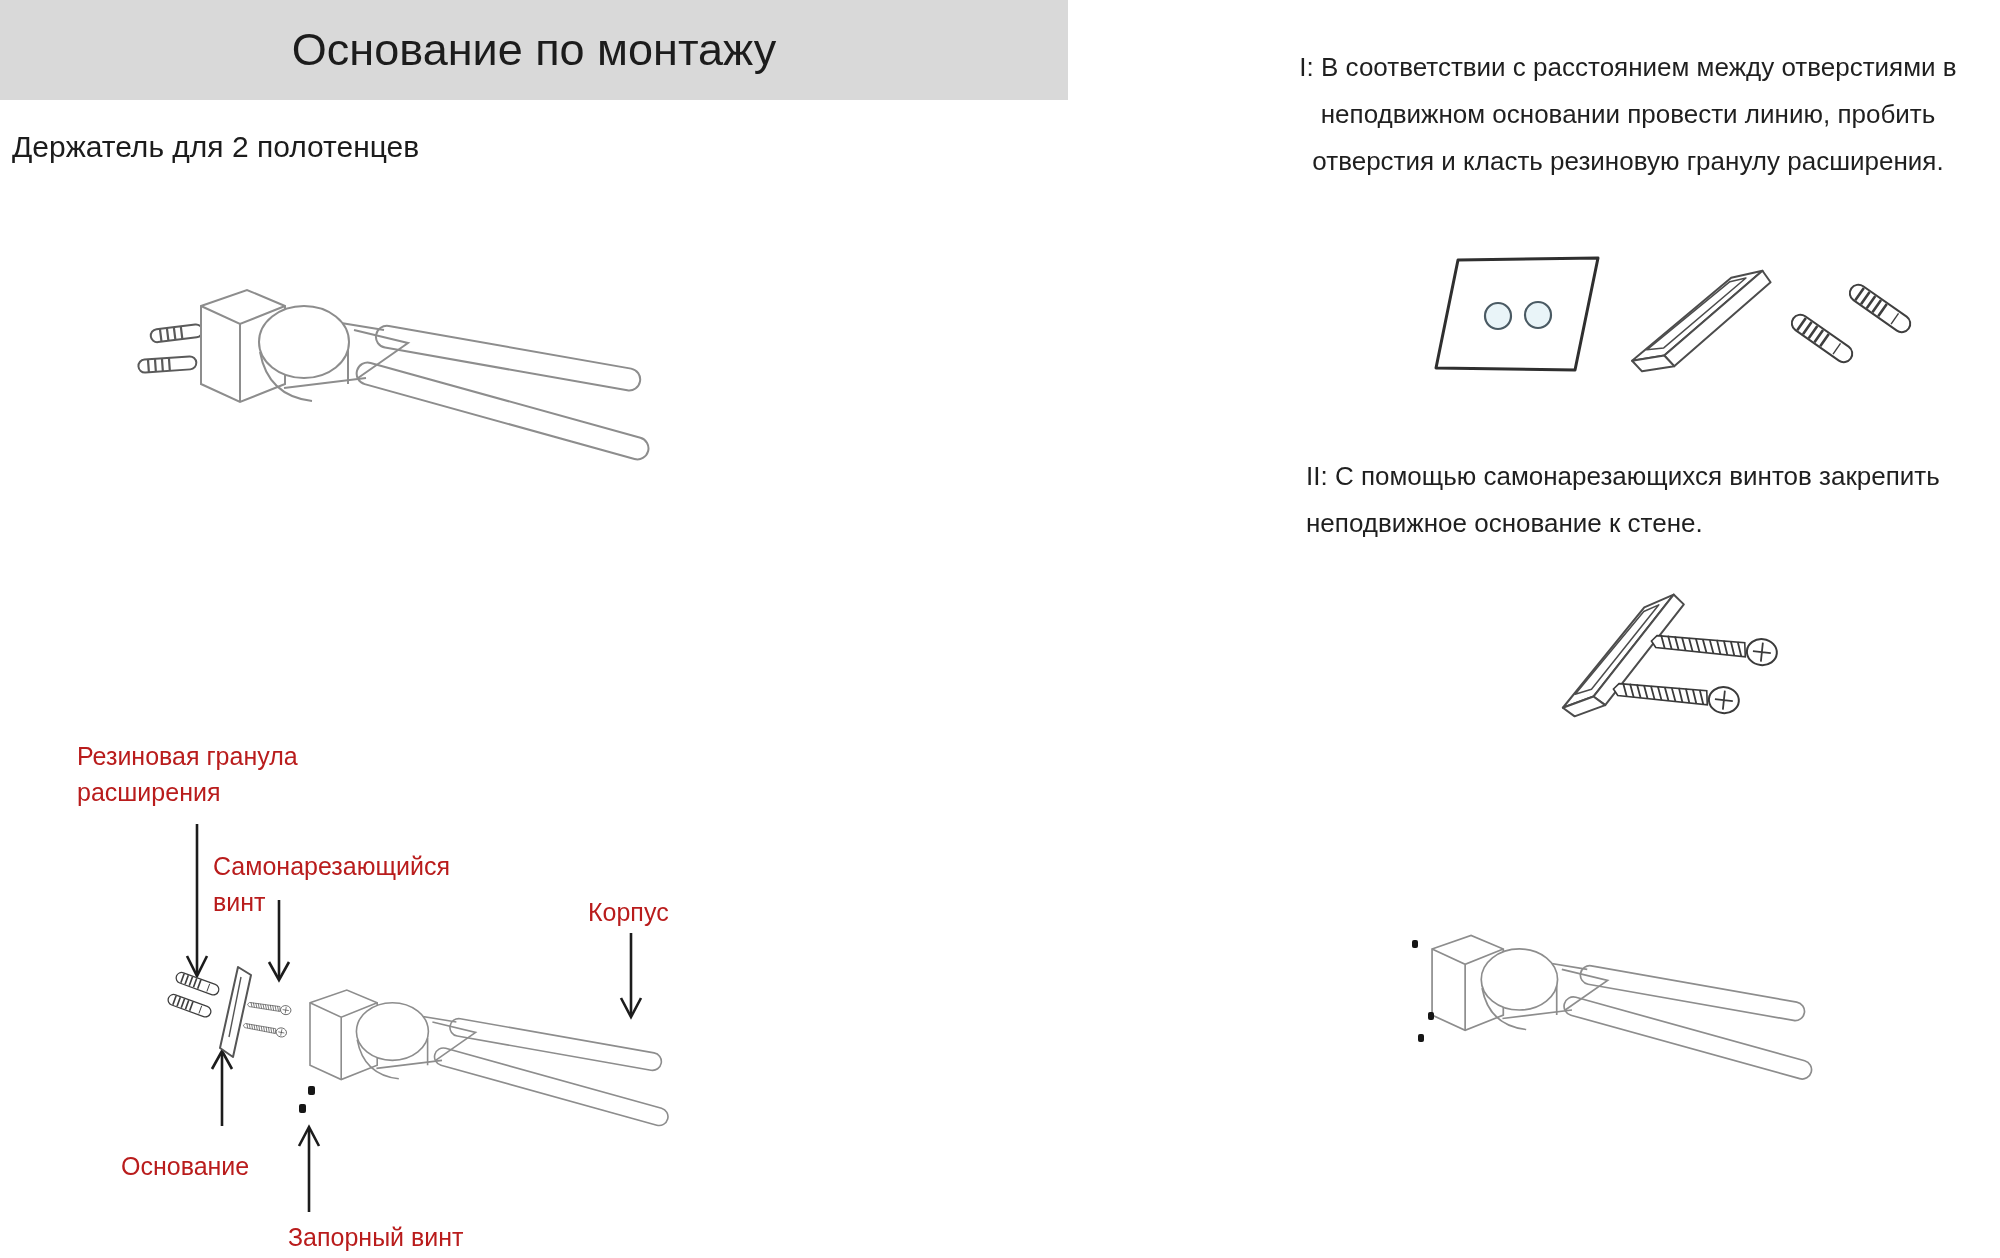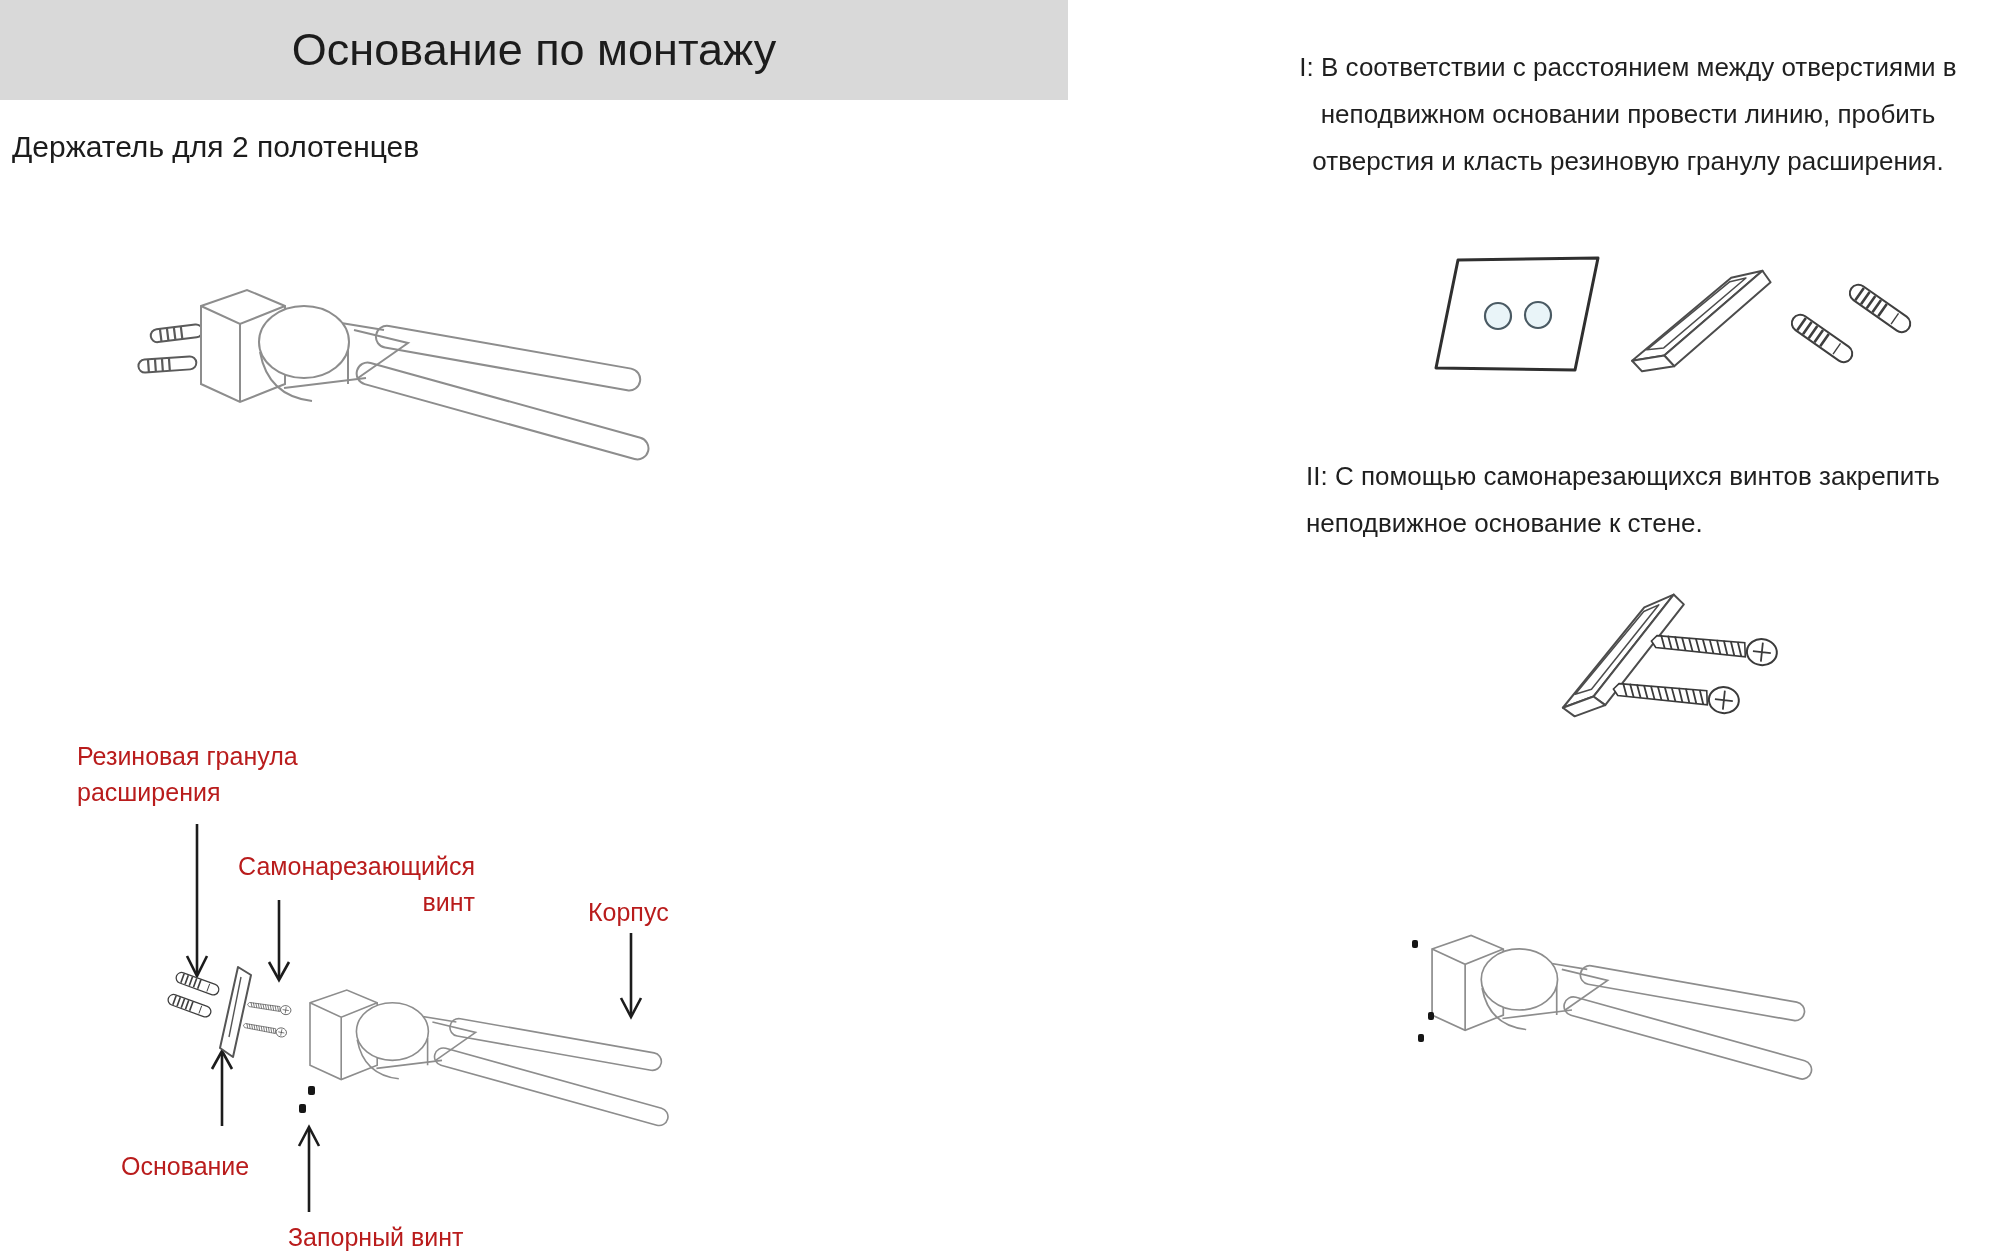--- a/index.html
+++ b/index.html
@@ -12,21 +12,21 @@
   .header-bar{left:0;top:0;width:1068px;height:100px;background:#d9d9d9;}
   .title{left:0;top:0;width:1068px;height:100px;line-height:100px;text-align:center;
          font-size:45px;color:#1c1c1c;}
   .subtitle{left:0;top:130px;width:1030px;font-size:30px;color:#1c1c1c;margin-left:12px;}
   .step-text{font-size:26px;line-height:47px;color:#1f1f1f;}
   .step-1{left:1290px;top:44px;width:676px;text-align:center;}
   .step-2{left:1306px;top:453px;width:680px;text-align:left;}
   .step-3{left:1318px;top:826px;width:680px;text-align:left;}
   .part-label{font-size:25px;line-height:36px;color:#b91c1c;}
   .lbl-rubber{left:77px;top:738px;text-align:left;}
-  .lbl-selftap{left:213px;top:848px;width:262px;text-align:right;}
+  .lbl-selftap{left:213px;top:848px;width:262px;text-align:left;}
   .lbl-korpus{left:588px;top:894px;}
   .lbl-osnovanie{left:121px;top:1148px;}
   .lbl-zaporny{left:288px;top:1219px;}
   .dot{position:absolute;background:#161616;border-radius:2px;}
   svg.abs{overflow:visible;}
 </style>
 </head>
 <body>
 
 <div class="page">

